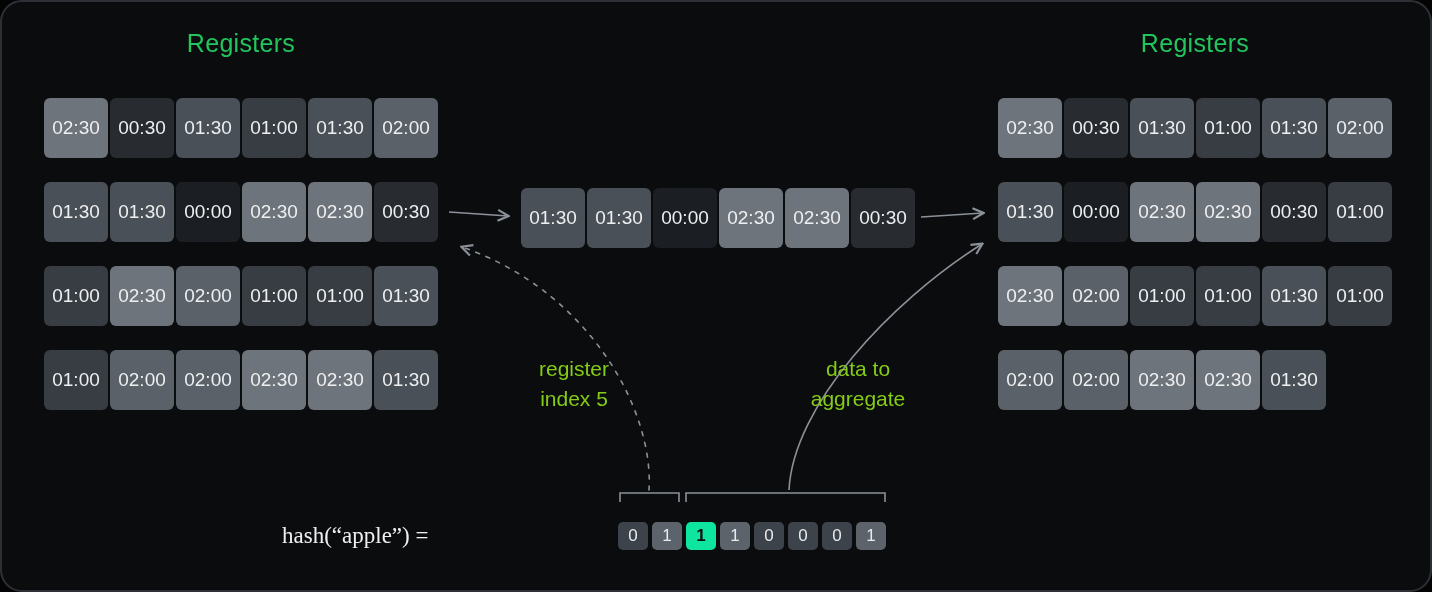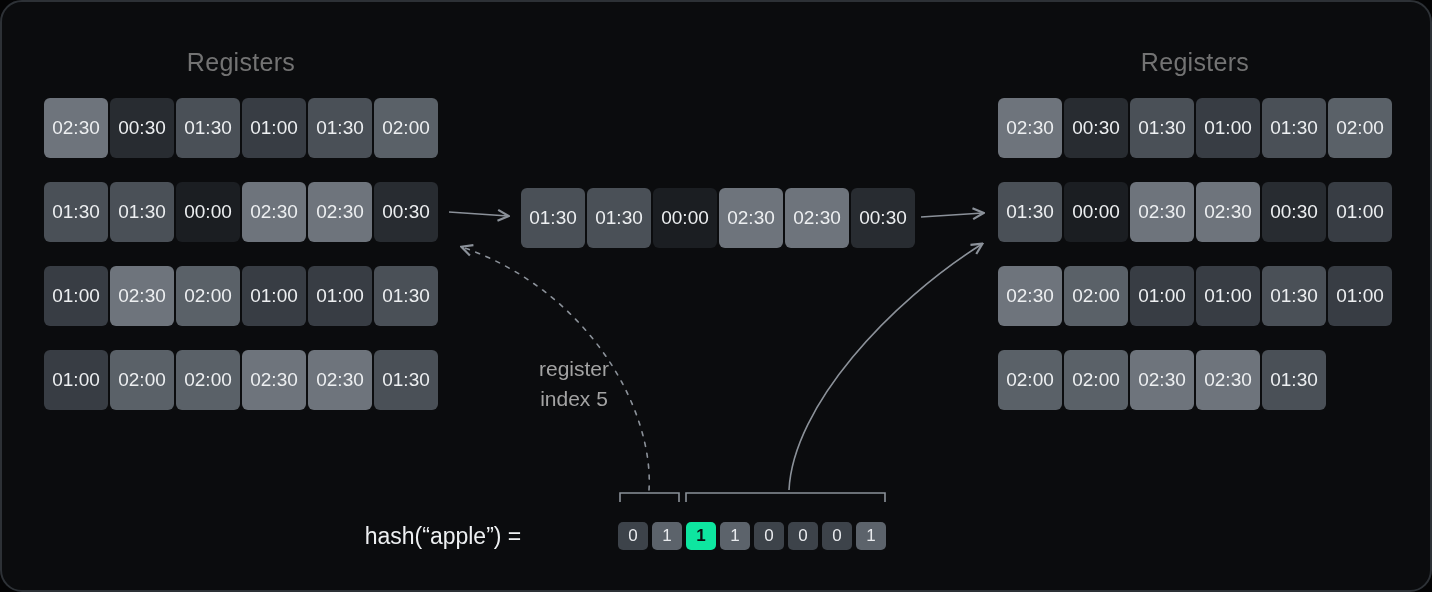--- a/index.html
+++ b/index.html
@@ -2,50 +2,50 @@
 <html style="--arrow: #8b9199;"><head>
 <meta charset="utf-8">
 <style>
   html,body{margin:0;padding:0;background:#040405;}
   body{font-family:"Liberation Sans", sans-serif;}
   .stage{
     position:relative;width:1432px;height:592px;box-sizing:border-box;
     background:#0b0c0e;border:2px solid #2d3136;border-radius:22px;overflow:hidden;
   }
   .title{
-    position:absolute;top:45px;width:394px;text-align:center;
-    font-size:25px;line-height:30px;color:#737373;letter-spacing:.3px;font-weight:500;
+    position:absolute;top:26px;width:394px;text-align:center;
+    font-size:25px;line-height:30px;color:#22c55e;letter-spacing:.3px;font-weight:500;
   }
   #title-left{left:42px;}
   #title-right{left:996px;}
 
   .grid{
     position:absolute;display:grid;grid-template-columns:repeat(6,64px);
     grid-auto-rows:60px;column-gap:2px;row-gap:24px;
   }
   #grid-left{left:42px;top:96px;}
   #grid-right{left:996px;top:96px;}
   #grid-middle{left:519px;top:186px;}
 
   .cell{
     display:flex;align-items:center;justify-content:center;
     font-size:19px;color:#edeff1;border-radius:6px;
   }
   .cell.hl{color:#0b0c0e;font-weight:600;}
 
   .note{
     position:absolute;width:200px;text-align:center;
-    font-size:21px;line-height:30px;color:#a3a3a3;
+    font-size:21px;line-height:30px;color:#84cc16;
   }
   #note-index{left:472px;top:352px;}
   #note-agg{left:756px;top:352px;}
 
   .hash-prefix{
     position:absolute;left:280px;top:519px;width:322px;height:30px;line-height:30px;
-    text-align:center;font-size:23px;color:#eef0f2;
+    text-align:left;font-size:23px;color:#eef0f2;font-family:Liberation Serif, serif;
   }
   #bits{position:absolute;left:616px;top:520px;display:flex;gap:4px;}
   .bit{
     width:30px;height:28px;display:flex;align-items:center;justify-content:center;
     font-size:17px;color:#e9ebee;border-radius:5px;
   }
   .bit.hl{color:#0b0c0e;font-weight:700;}
 
   svg.overlay{position:absolute;left:0;top:0;pointer-events:none;}
   .stroke{stroke:var(--arrow,#8b9199);fill:none;stroke-width:1.6px;}
@@ -130,20 +130,24 @@
     <path d="M647,488 C652,406 585,288 460,245" class="stroke dashed" marker-end="url(#ah)"></path>
     <path d="M787,488 C791,404 888,300 980,242" class="stroke" marker-end="url(#ah)"></path>
     <path d="M618,500 L618,491 L677,491 L677,500" class="stroke"></path>
     <path d="M684,500 L684,491 L883,491 L883,500" class="stroke"></path>
   </svg>
 
   <div class="note" id="note-index">
     <div>register</div>
     <div>index 5</div>
   </div>
+  <div class="note" id="note-agg">
+    <div>data to</div>
+    <div>aggregate</div>
+  </div>
 
   <div class="hash-prefix">hash(“apple”) =</div>
   <div id="bits">
       <div class="bit" style="background: rgb(61, 67, 74);">0</div>
       <div class="bit" style="background: rgb(92, 99, 107);">1</div>
       <div class="bit hl" style="background: rgb(14, 230, 160); color: rgb(11, 12, 14);">1</div>
       <div class="bit" style="background: rgb(92, 99, 107);">1</div>
       <div class="bit" style="background: rgb(61, 67, 74);">0</div>
       <div class="bit" style="background: rgb(61, 67, 74);">0</div>
       <div class="bit" style="background: rgb(61, 67, 74);">0</div>

